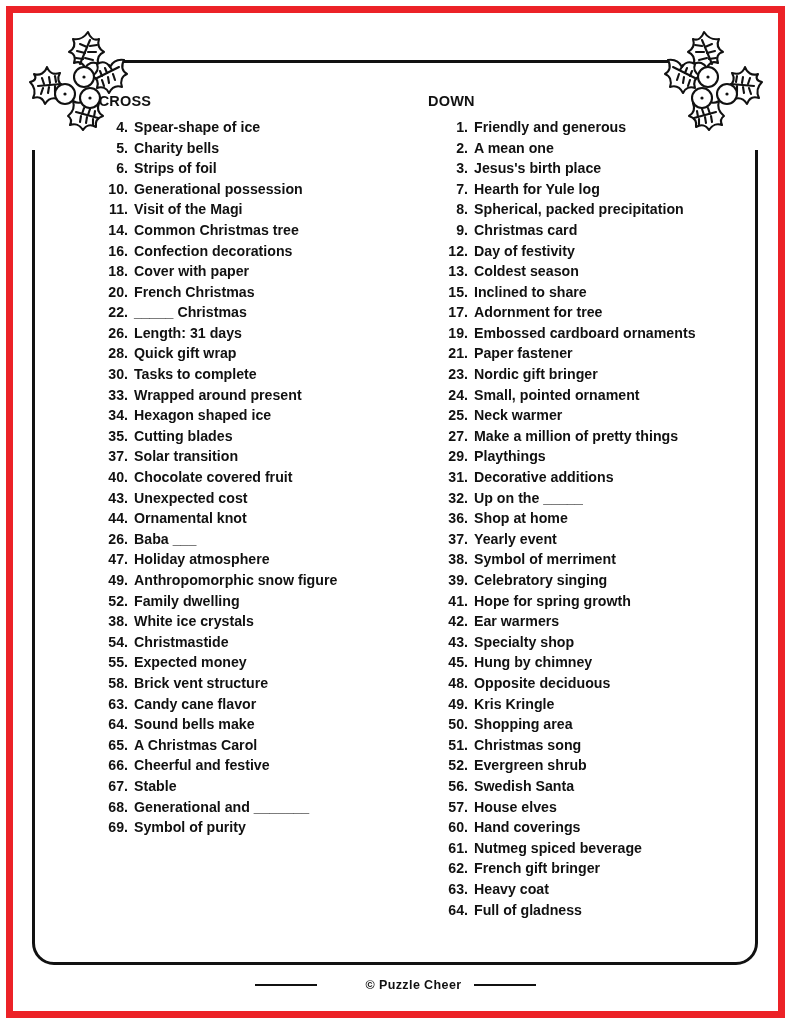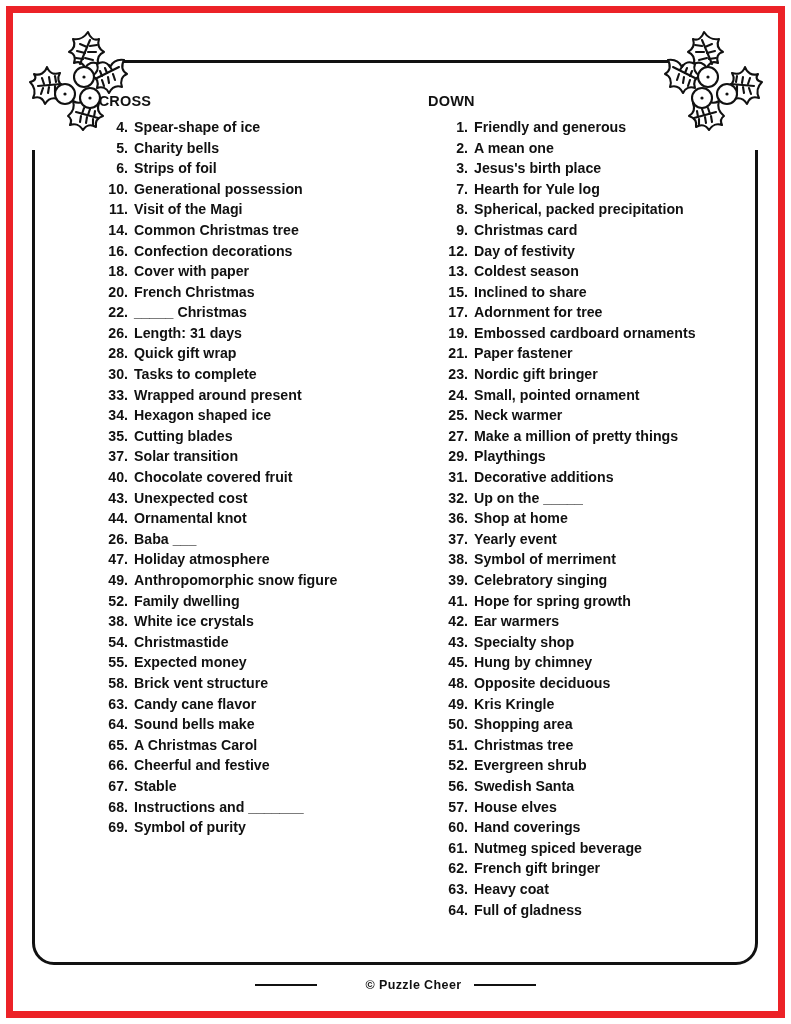--- a/index.html
+++ b/index.html
@@ -400,21 +400,21 @@
           <li class="clue">
             <span class="clue-num">66.</span>
             <span class="clue-text">Cheerful and festive</span>
           </li>
           <li class="clue">
             <span class="clue-num">67.</span>
             <span class="clue-text">Stable</span>
           </li>
           <li class="clue">
             <span class="clue-num">68.</span>
-            <span class="clue-text">Instructions and _______</span>
+            <span class="clue-text">Generational and _______</span>
           </li>
           <li class="clue">
             <span class="clue-num">69.</span>
             <span class="clue-text">Symbol of purity</span>
           </li>
         </ul>
     </div>
 
     <div class="column down">
       <div class="col-heading">DOWN</div>
@@ -534,21 +534,21 @@
           <li class="clue">
             <span class="clue-num">49.</span>
             <span class="clue-text">Kris Kringle</span>
           </li>
           <li class="clue">
             <span class="clue-num">50.</span>
             <span class="clue-text">Shopping area</span>
           </li>
           <li class="clue">
             <span class="clue-num">51.</span>
-            <span class="clue-text">Christmas tree</span>
+            <span class="clue-text">Christmas song</span>
           </li>
           <li class="clue">
             <span class="clue-num">52.</span>
             <span class="clue-text">Evergreen shrub</span>
           </li>
           <li class="clue">
             <span class="clue-num">56.</span>
             <span class="clue-text">Swedish Santa</span>
           </li>
           <li class="clue">

